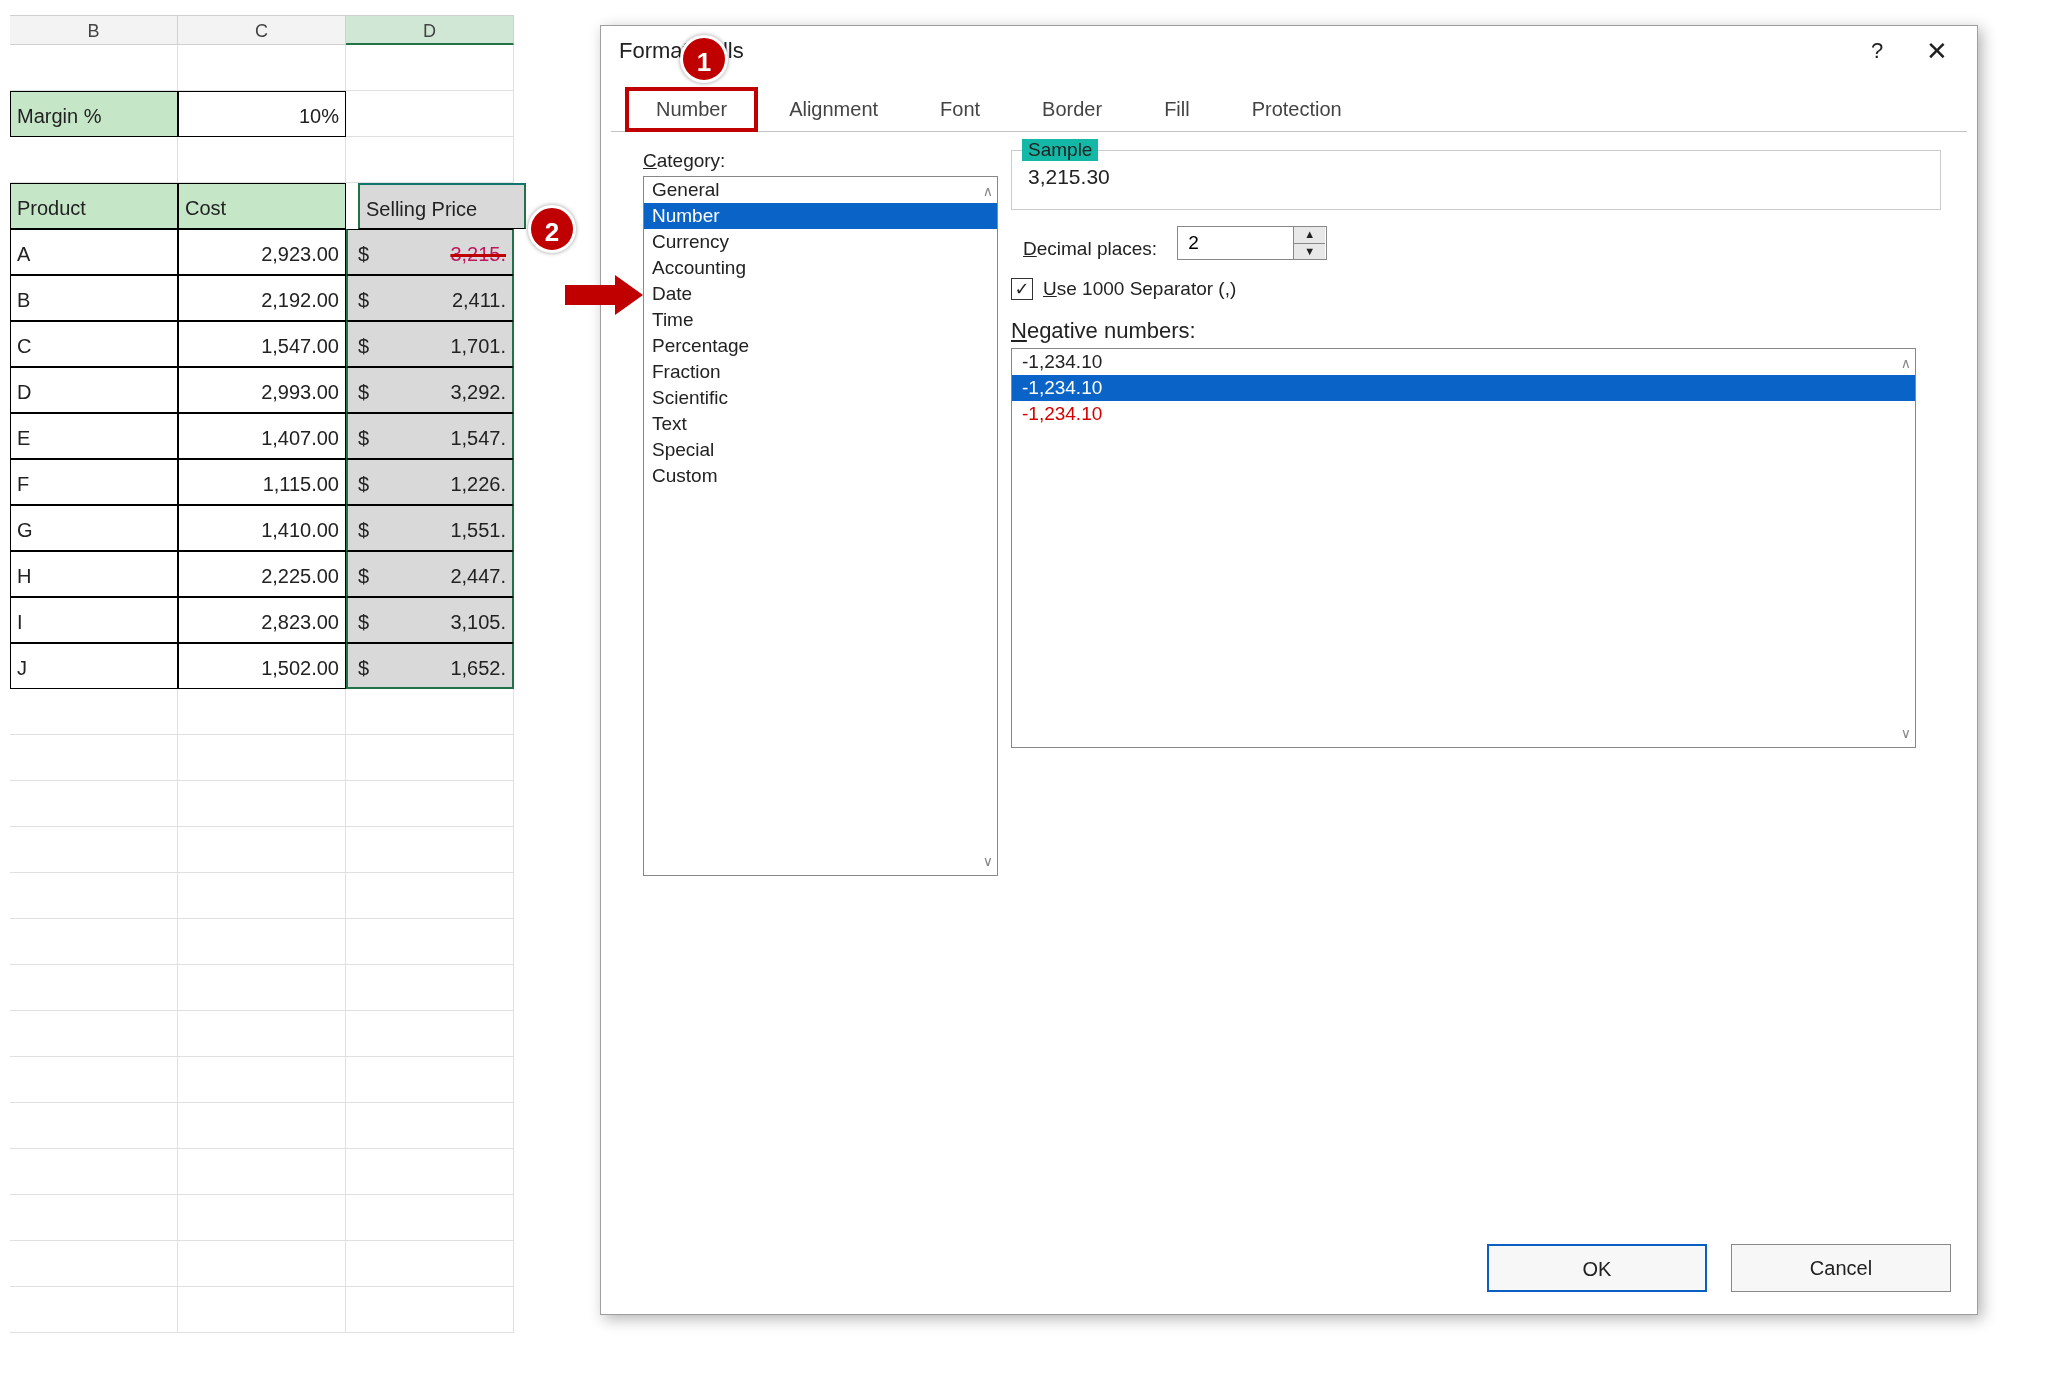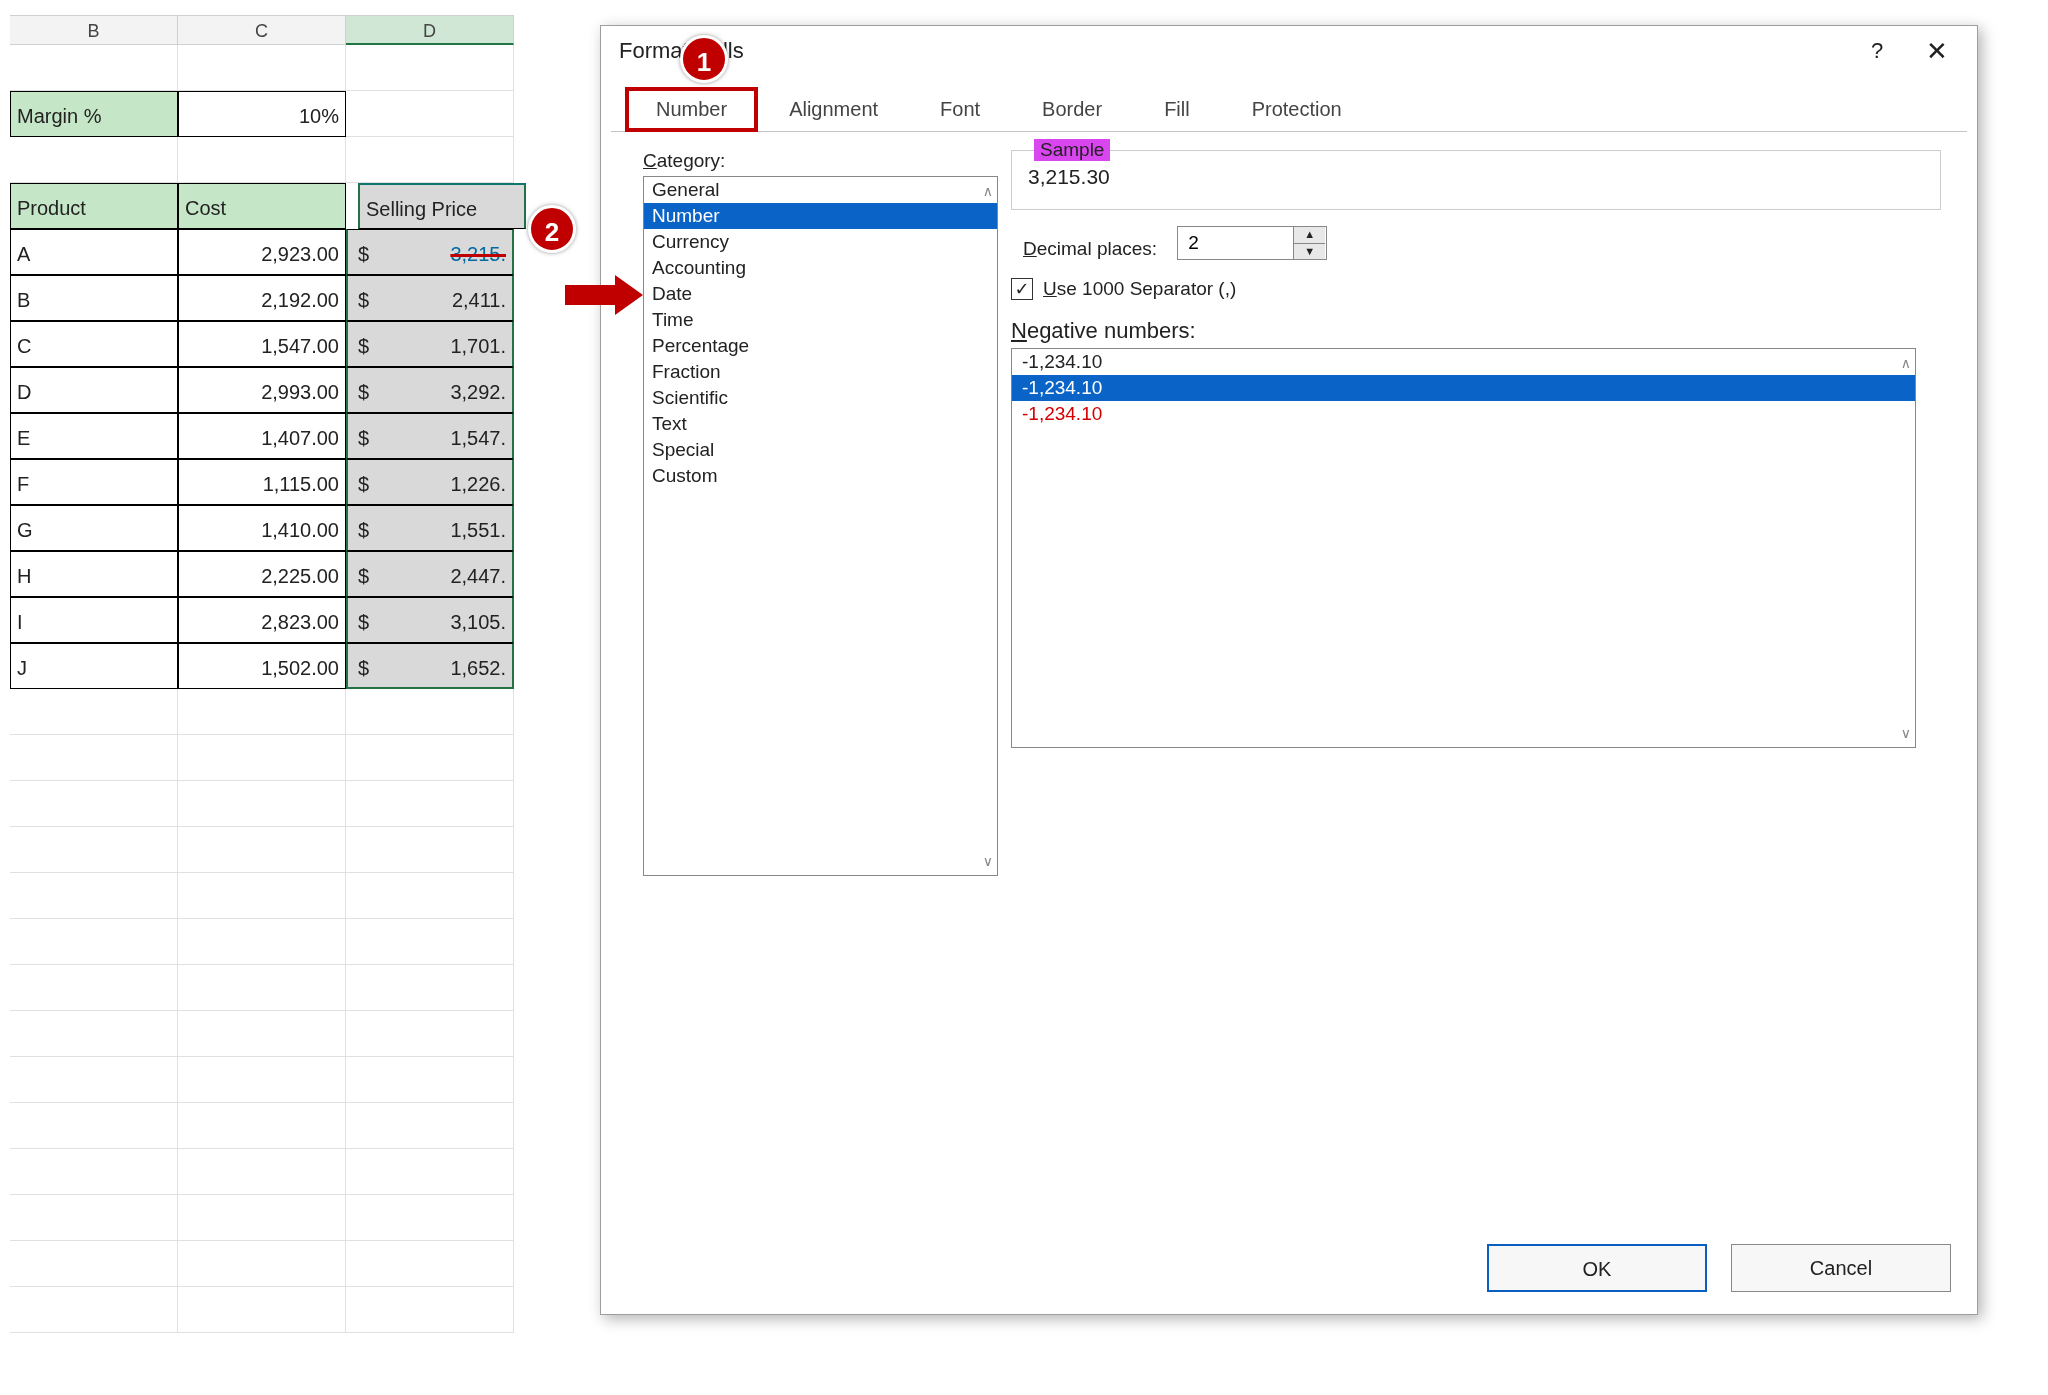--- a/index.html
+++ b/index.html
@@ -52,21 +52,21 @@
   .brdcell { border:1px solid #000; }
   .greenfill { background:#c6e6c8; }
   .sellcell {
     background:#d9d9d9;
     border-left:2px solid #217346;
     border-right:2px solid #217346;
   }
   .sellcell.topsel { border-top:2px solid #0f766e;margin-left:12px; }
   .sellcell.botsel { border-bottom:2px solid #217346; }
   .dollar { float:left; padding-left:4px; }
-  .strike { text-decoration: line-through; text-decoration-color:#c00000; text-decoration-thickness:3px; color:#0369a1; }
+  .strike { text-decoration: line-through; text-decoration-color:#c00000; text-decoration-thickness:3px; color:#be185d; }
   
   .dialog {
     position:absolute;
     left:600px; top:25px;
     width:1378px; height:1290px;
     background:#fff;
     border:1px solid #9e9e9e;
     box-shadow: 4px 4px 14px rgba(0,0,0,0.3);
   }
   .titlebar {
@@ -104,21 +104,21 @@
     font-size:19px;
     background:#fff;
     position:relative;
   }
   .listbox .scrollhint { position:absolute; right:4px; top:6px; color:#888; font-size:14px; }
   .listbox .scrollhintb { position:absolute; right:4px; bottom:6px; color:#888; font-size:14px; }
   .lbitem { padding:2px 8px; cursor:default; }
   .lbitem.sel { background:#0a64c8; color:#fff; }
   .rightpane { position:absolute; left:410px; top:18px; width:930px; }
   .fieldset { border:1px solid #ccc; padding:6px 12px 20px 12px; position:relative; margin-bottom:16px; }
-  .fieldset .legend { position:absolute; top:-12px; left:22px; background:#d946ef; padding:0 6px; font-size:19px; }
+  .fieldset .legend { position:absolute; top:-12px; left:10px; background:#14b8a6; padding:0 6px; font-size:19px; }
   .sampleval { font-size:21px; padding:8px 4px 0 4px; }
   .rowline { display:flex; align-items:flex-end; margin:8px 12px; font-size:19px; }
   .spin { display:flex; border:1px solid #888; height:34px; width:150px; margin-left:20px; }
   .spin input { border:0; width:115px; font-size:19px; padding:0 10px; text-align:left; outline:none; }
   .spin .arrs { width:32px; background:#e8e8e8; border-left:1px solid #888; display:flex; flex-direction:column; }
   .spin .arrs div { flex:1; text-align:center; font-size:11px; line-height:15px; border-bottom:1px solid #888; cursor:default;}
   .spin .arrs div:last-child{border-bottom:0;}
   .chk { display:flex; align-items:center; font-size:19px; margin:18px 0; }
   .chk .box { width:22px; height:22px; border:1px solid #333; margin-right:10px; display:flex; align-items:center; justify-content:center; font-size:18px; }
   .neglabel { font-size:22px; margin:12px 0 4px 0; }

